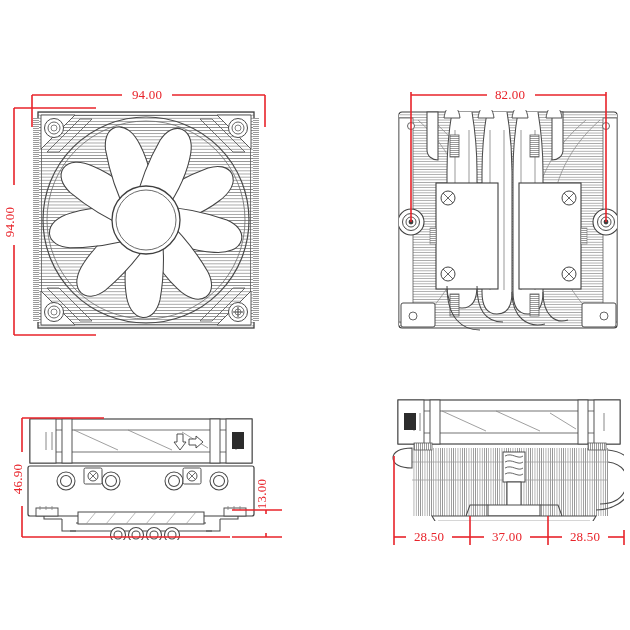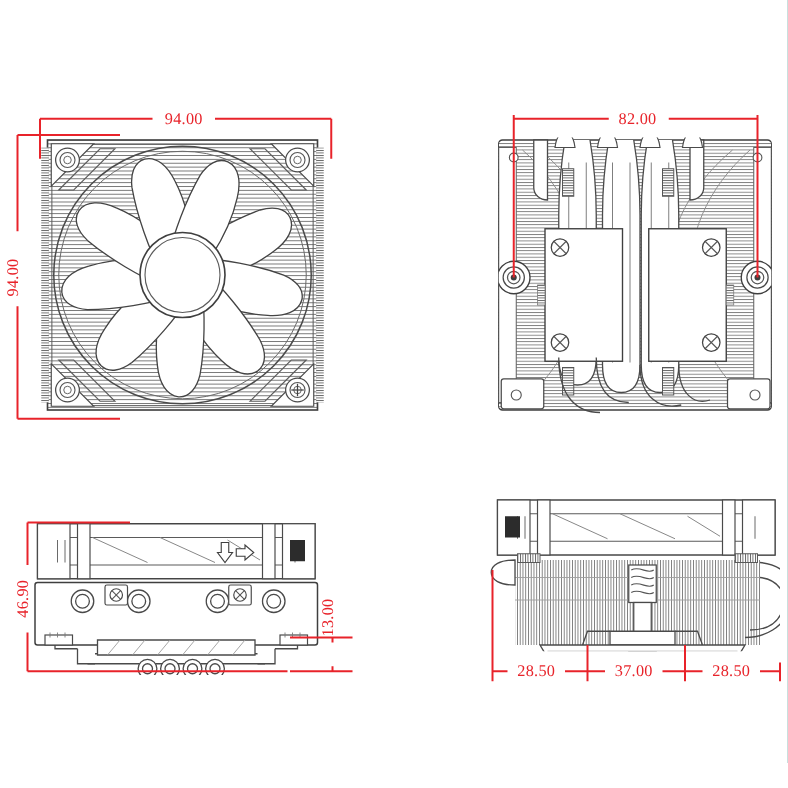--- a/index.html
+++ b/index.html
@@ -1,17 +1,17 @@
 <!DOCTYPE html>
 <html><head>
 <meta charset="utf-8">
 <style>
   html,body{margin:0;padding:0;background:#ffffff;}
   body{width:630px;height:630px;font-family:"Liberation Serif",serif;}
-  #sheet{position:relative;width:630px;height:630px;background:#0f766e;overflow:hidden;}
+  #sheet{position:relative;width:630px;height:630px;background:#22c55e;overflow:hidden;}
   svg{display:block;}
   .dimtext{font-family:"Liberation Serif",serif;font-size:13px;fill:#e8232a;letter-spacing:0.2px;}
 </style>
 </head>
 <body>
 
 <div id="sheet">
 
 <svg width="630" height="630" viewBox="0 0 630 630" xmlns="http://www.w3.org/2000/svg">
 

